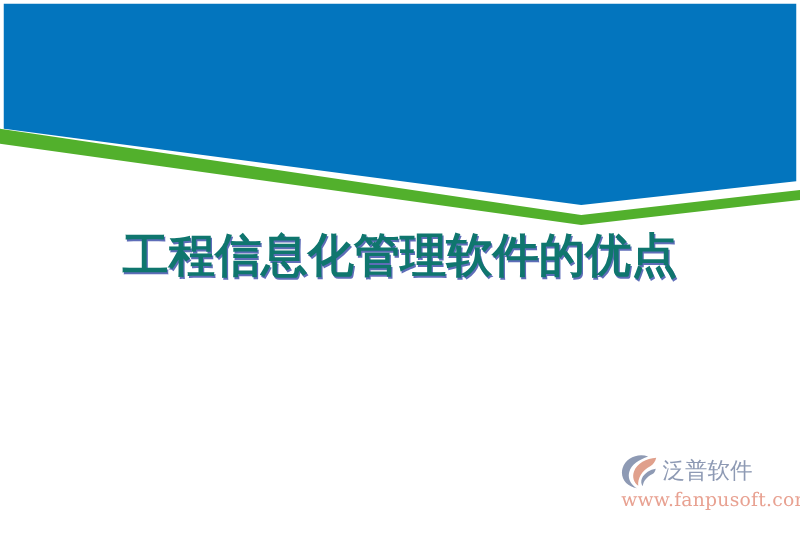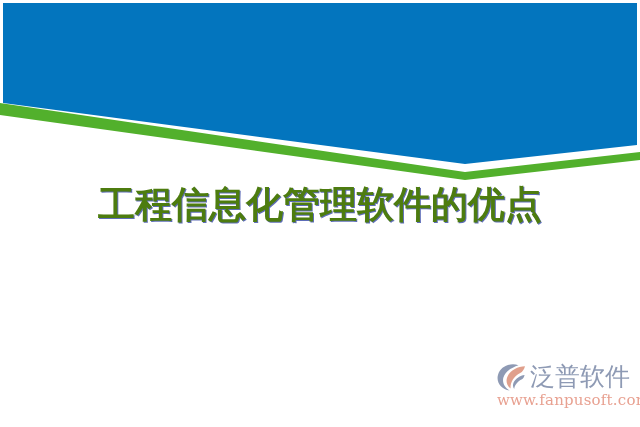--- a/index.html
+++ b/index.html
@@ -42,21 +42,21 @@
     top: 183px;
     width: 640px;
     text-align: center;
   }
   .title {
     display: inline-block;
     font-family: "DejaVu Sans", "Liberation Sans", sans-serif;
     font-size: 37px;
     line-height: 44px;
     font-weight: bold;
-    color: #4d7c0f;
+    color: #0f766e;
     letter-spacing: 0px;
     white-space: nowrap;
     text-shadow: 1px 1px 0 rgba(40,60,160,0.75);
   }
 
   
   .logo {
     position: absolute;
     right: 8px;
     bottom: 9px;
@@ -75,21 +75,21 @@
     flex: 0 0 32px;
     margin-right: 2px;
   }
   .logo-mark svg {
     display: block;
     width: 32px;
     height: 30px;
   }
   .logo-name {
     font-family: "DejaVu Sans", "Liberation Sans", sans-serif;
-    font-size: 25px;
+    font-size: 18px;
     line-height: 30px;
     font-weight: normal;
     color: #8e9ab4;
     letter-spacing: 0px;
     white-space: nowrap;
   }
   .logo-url {
     font-family: "DejaVu Serif", "Liberation Serif", serif;
     font-size: 15px;
     line-height: 18px;

